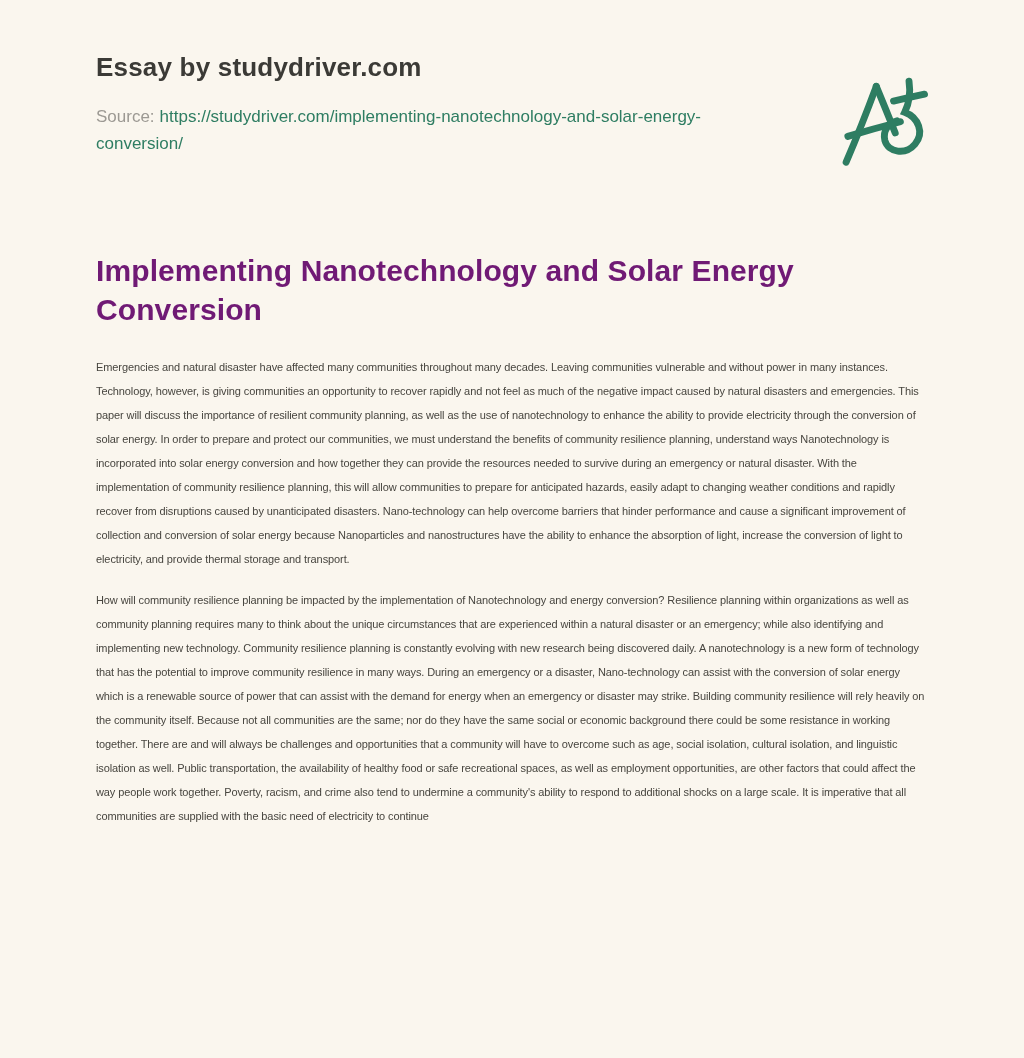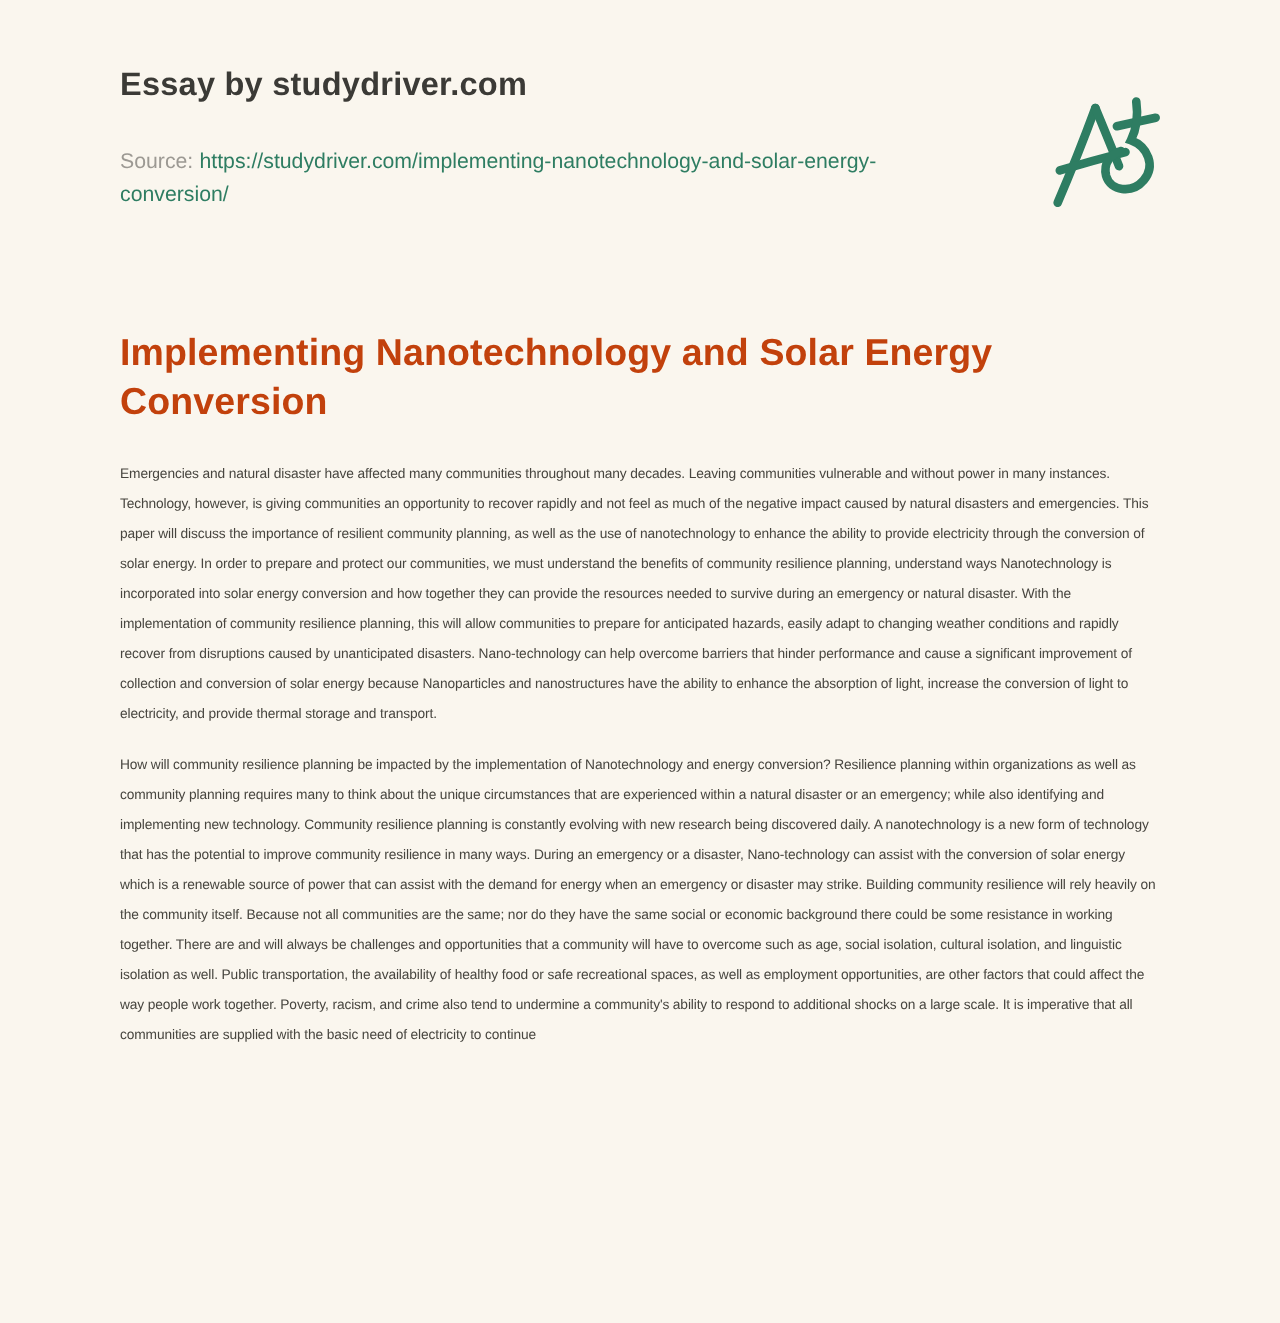--- a/index.html
+++ b/index.html
@@ -28,21 +28,21 @@
   }
 
   .header-title {
     font-size: 26px;
     font-weight: 700;
     color: #3B3A36;
     letter-spacing: 0.2px;
   }
 
   .source-line {
-    margin-top: 32px;
+    margin-top: 20px;
     max-width: 640px;
     font-size: 17px;
     line-height: 27px;
   }
 
   .source-label {
     color: #9C9993;
     margin-right: 5px;
   }
 
@@ -60,21 +60,21 @@
     height: 112px;
   }
 
   .logo svg { width: 100%; height: 100%; }
 
   .essay-title {
     margin-top: 94px;
     font-size: 30px;
     line-height: 39px;
     font-weight: 700;
-    color: #c2410c;
+    color: #701a75;
     letter-spacing: 0.1px;
     max-width: 760px;
   }
 
   .body-para {
     margin-top: 26px;
     font-size: 11px;
     line-height: 24px;
     color: #47453F;
     letter-spacing: -0.1px;

